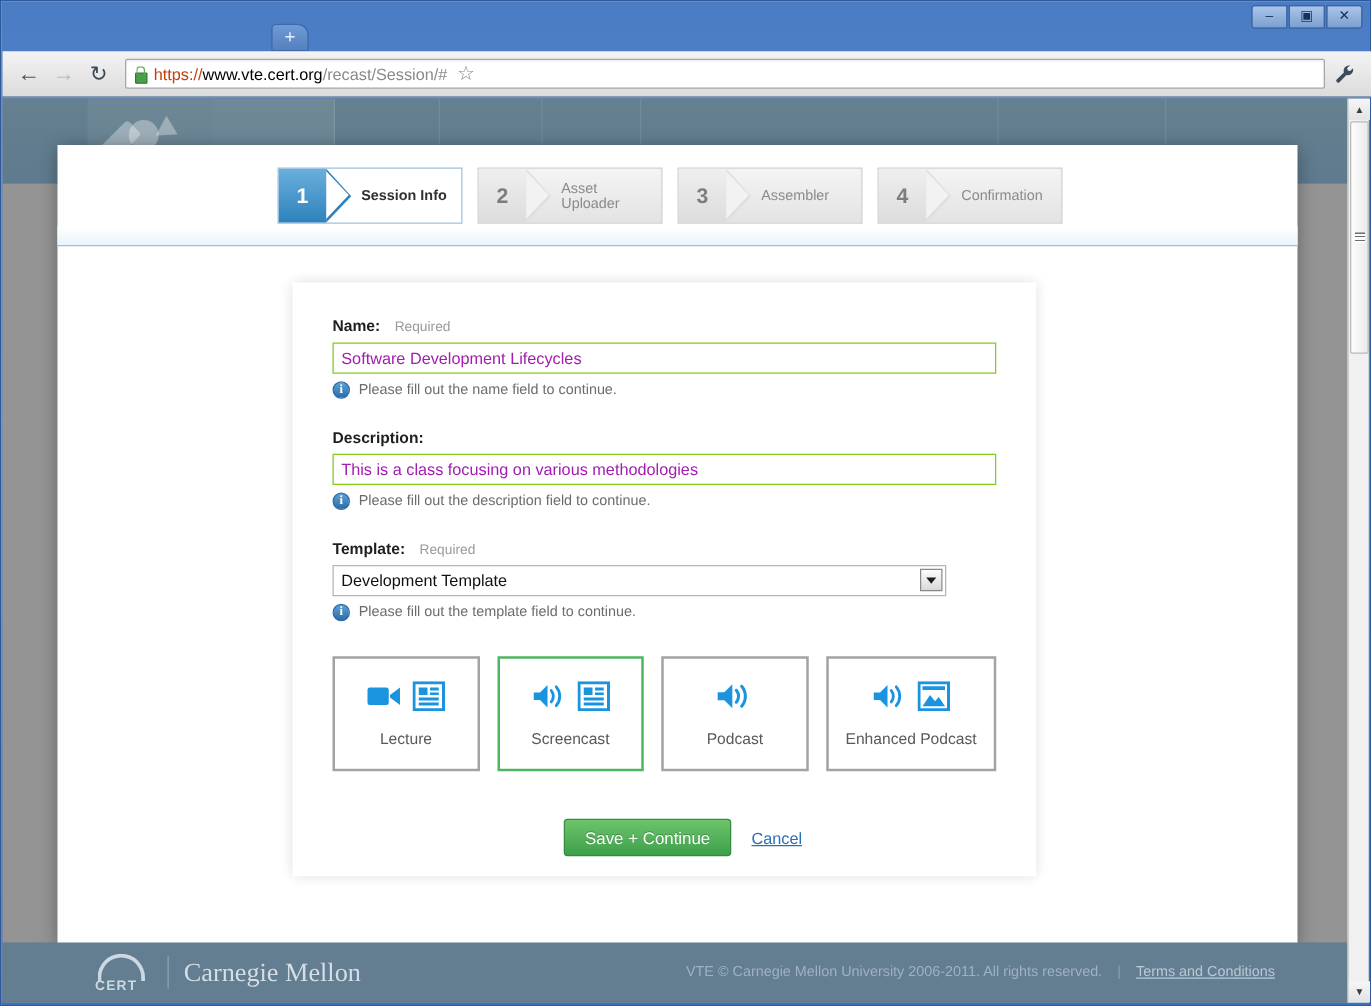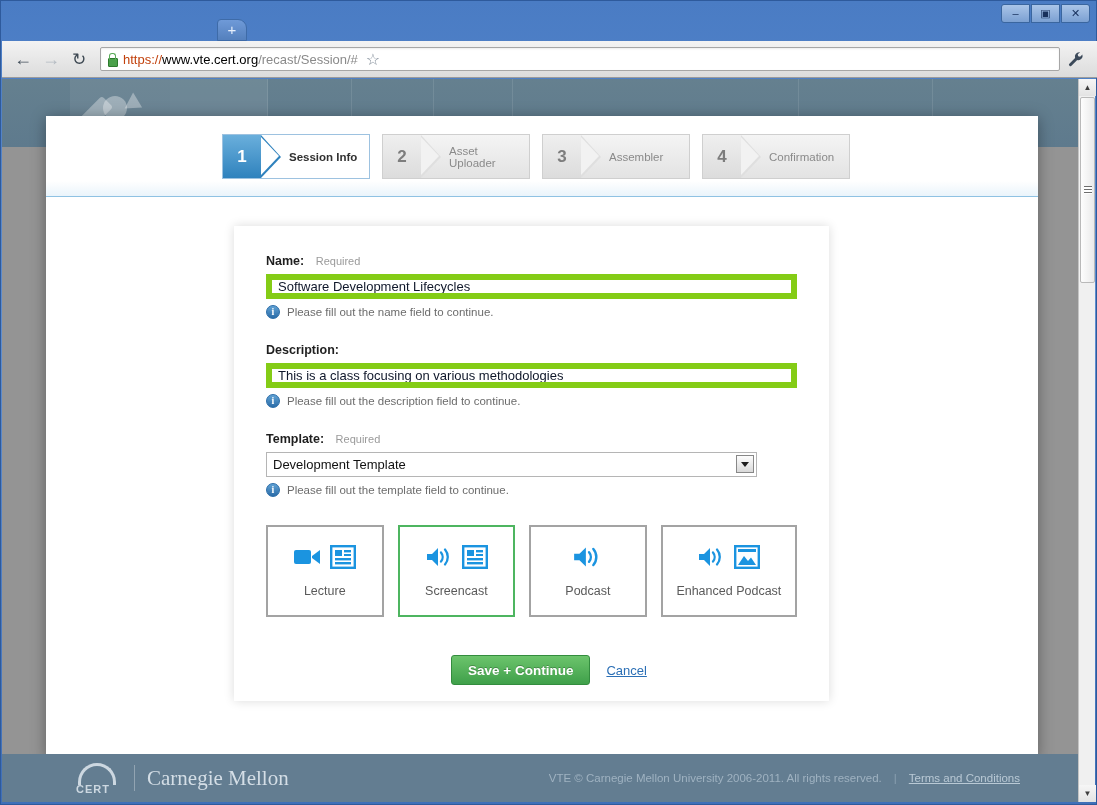--- a/index.html
+++ b/index.html
@@ -259,22 +259,22 @@
   .fld { margin-bottom: 2px; }
   .fld-label {
     font-size: 12.5px; font-weight: bold; color: #1f1f1f;
     margin-bottom: 6px;
   }
   .fld-label .req {
     font-weight: normal; color: #9a9a9a; font-size: 11px; margin-left: 8px;
   }
   .txt {
     width: 100%; height: 25px;
-    border: 6px solid #84cc16;
-    font-size: 13px; color: #0f172a; padding: 0 6px;
+    border: 1px solid #84cc16;
+    font-size: 13px; color: #a21caf; padding: 0 6px;
     font-family: "Liberation Sans", sans-serif;
     background: #fff;
   }
   .hint {
     display: flex; align-items: center; gap: 7px;
     margin-top: 6px; font-size: 11.5px; color: #6c6c6c;
   }
   .info-icon {
     width: 14px; height: 14px; flex: 0 0 14px; border-radius: 50%;
     background: linear-gradient(to bottom,#61a2d4,#2a6ca8);
@@ -322,21 +322,21 @@
 
   .actions {
     display: flex; align-items: center; gap: 16px;
     margin-top: 38px; padding-left: 185px;
   }
   .btn-primary {
     height: 30px; padding: 12px 16px;
     background: linear-gradient(to bottom,#6cc46c,#3fa04a);
     border: 1px solid #338c3e;
     border-radius: 3px;
-    color: #fff; font-size: 13.5px; font-weight: bold;
+    color: #fff; font-size: 13.5px; font-weight: normal;
     display: flex; align-items: center; justify-content: center;
     text-shadow: 0 -1px 0 rgba(0,0,0,.25);
   }
   .btn-link {
     font-size: 13px; color: #2b6fb5; text-decoration: underline;
   }
 
   
   .vscroll {
     position: absolute; right: 1px; top: 78px;

